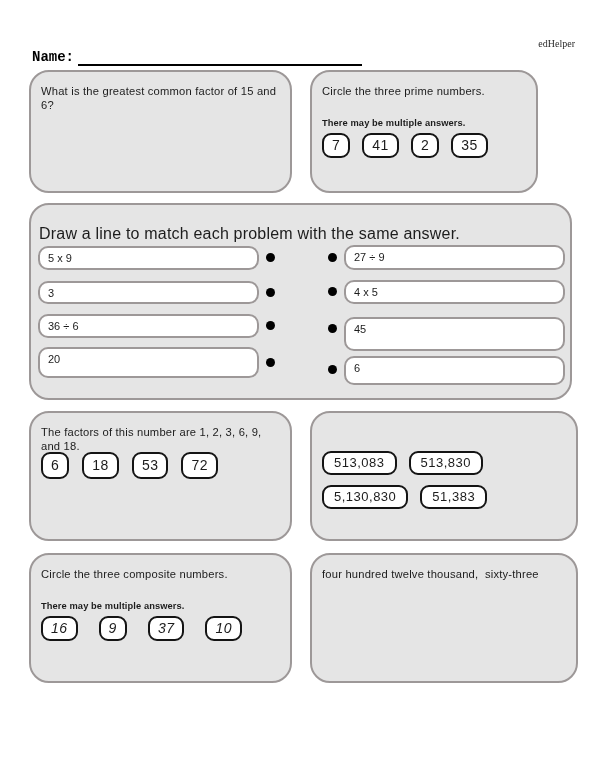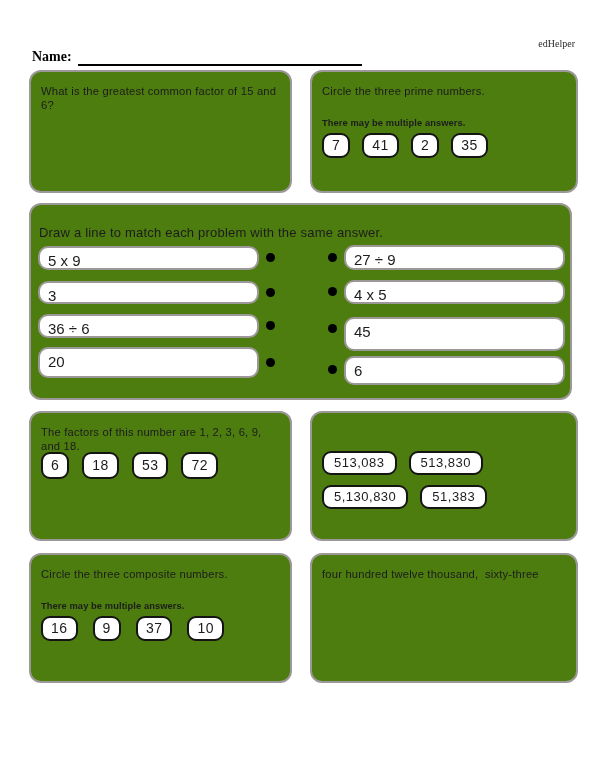--- a/index.html
+++ b/index.html
@@ -8,33 +8,33 @@
     font-family:"Liberation Sans", sans-serif; color:#1c1c1c;
   }
   .page { position:relative; width:600px; height:776px; background:#fff; overflow:hidden; }
 
   .brand {
     position:absolute; top:38px; right:25px;
     font-family:"Liberation Serif", serif; font-size:10px; color:#2b2b2b;
   }
   .name-label {
     position:absolute; top:49px; left:32px;
-    font-family:Liberation Serif, serif; font-weight:bold; font-size:14px; color:#000;
+    font-family:Liberation Mono, monospace; font-weight:bold; font-size:14px; color:#000;
   }
   .name-line {
     position:absolute; top:48px; left:78px; width:284px; height:16px;
     border-bottom:2px solid #000;
   }
 
   .panel {
-    position:absolute; box-sizing:border-box; background:#4d7c0f;
-    border:2px solid #9d9898; border-radius:12px;
+    position:absolute; box-sizing:border-box; background:#e5e5e5;
+    border:2px solid #9d9898; border-radius:20px;
   }
   #p-gcf     { left:29px;  top:70px;  width:263px; height:123px; }
-  #p-prime   { left:310px; top:70px;  width:268px; height:123px; }
+  #p-prime   { left:310px; top:70px;  width:228px; height:123px; }
   #p-match   { left:29px;  top:203px; width:543px; height:197px; }
   #p-factors { left:29px;  top:411px; width:263px; height:130px; }
   #p-num1    { left:310px; top:411px; width:268px; height:130px; }
   #p-comp    { left:29px;  top:553px; width:263px; height:130px; }
   #p-num2    { left:310px; top:553px; width:268px; height:130px; }
 
   .q {
     position:absolute; top:12px; left:10px; right:8px;
     font-size:11.2px; letter-spacing:0.2px; white-space:pre-wrap; line-height:1.25;
   }
@@ -44,30 +44,30 @@
   }
   .chips { position:absolute; left:10px; display:flex; gap:12px; align-items:flex-start; }
   .chip {
     box-sizing:border-box; border:2.4px solid #141414; border-radius:9px;
     padding:2px 8px 3px; min-width:14px; text-align:center;
     font-size:14px; letter-spacing:0.5px; background:#fff;
   }
   #p-prime .chips   { top:61px; }
   #p-factors .chips { top:39px; gap:13px; }
   #p-factors .chip  { padding:3px 8px 4px; }
-  #p-comp .chips    { top:61px; gap:15px; }
+  #p-comp .chips    { top:61px; gap:21px;font-style:italic; }
   #p-num1 .chips-1  { top:38px; }
   #p-num1 .chips-2  { top:72px; }
   #p-num1 .chip     { font-size:13px; padding:2px 10px 3px; }
 
-  .m-title { position:absolute; top:20px; left:8px; font-size:13px; letter-spacing:0.2px; }
+  .m-title { position:absolute; top:20px; left:8px; font-size:16px; letter-spacing:0.2px; }
   .mbox {
     position:absolute; box-sizing:border-box; background:#fff;
     border:2px solid #9d9898; border-radius:10px;
-    font-size:15px; padding:4px 4px 0 8px; overflow:hidden;
+    font-size:11px; padding:4px 4px 0 8px; overflow:hidden;
   }
   .mbox.l { left:7px;   width:221px; }
   .mbox.r { left:313px; width:221px; }
   .dot { position:absolute; width:9px; height:9px; background:#000; border-radius:50%; }
 </style>
 </head>
 <body>
 
 <div class="page">
 

